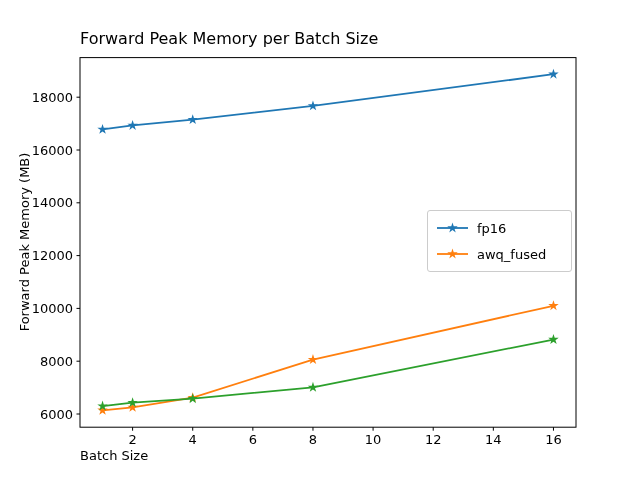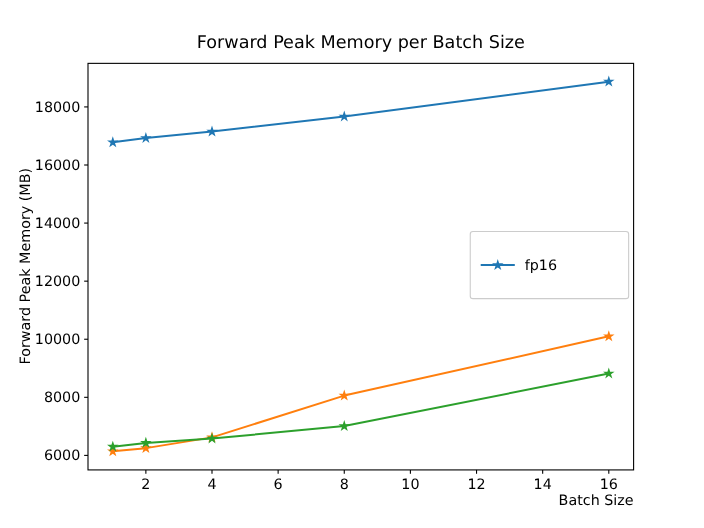--- a/index.html
+++ b/index.html
@@ -2,25 +2,25 @@
 <html><head>
 <meta charset="utf-8">
 <style>
   html,body{margin:0;padding:0;background:#fff;}
   .figure{
     position:relative;width:640px;height:480px;background:#ffffff;overflow:hidden;
     font-family:"DejaVu Sans","Liberation Sans",sans-serif;color:#000;
   }
   .title{
     position:absolute;left:80px;width:496px;top:29px;height:20px;
-    text-align:center;font-size:16px;line-height:20px;color:#000;
+    font-size:16px;line-height:20px;color:#000;
   }
   .xlabel{
     position:absolute;left:80px;width:496px;top:448px;height:16px;
-    text-align:right;font-size:13px;color:#000;
+    text-align:left;font-size:13px;color:#000;
   }
   .ylabel{
     position:absolute;left:24px;top:242px;white-space:nowrap;font-size:13px;color:#000;
     transform:translate(-50%,-50%) rotate(-90deg);
   }
   svg.plot{position:absolute;left:0;top:0;}
   .legend{
     position:absolute;left:427px;top:210px;width:145px;height:62px;
     background:rgba(255,255,255,0.9);border:1px solid #cccccc;border-radius:3px;
     box-sizing:border-box;padding:4px 8px 4px 8px;display:flex;flex-direction:column;justify-content:space-around;
@@ -98,14 +98,21 @@
   <div class="xlabel">Batch Size</div>
   <div class="ylabel">Forward Peak Memory (MB)</div>
   <div class="legend" id="legend">
       <div class="legend-item">
         <svg width="33" height="14">
           <line x1="1" y1="7" x2="32" y2="7" stroke="#1f77b4" stroke-width="1.8"></line>
           <polygon points="16.50,1.50 17.73,5.30 21.73,5.30 18.50,7.65 19.73,11.45 16.50,9.10 13.27,11.45 14.50,7.65 11.27,5.30 15.27,5.30" fill="#1f77b4"></polygon>
         </svg>
         <span class="legend-label">fp16</span>
       </div>
+      <div class="legend-item">
+        <svg width="33" height="14">
+          <line x1="1" y1="7" x2="32" y2="7" stroke="#ff7f0e" stroke-width="1.8"></line>
+          <polygon points="16.50,1.50 17.73,5.30 21.73,5.30 18.50,7.65 19.73,11.45 16.50,9.10 13.27,11.45 14.50,7.65 11.27,5.30 15.27,5.30" fill="#ff7f0e"></polygon>
+        </svg>
+        <span class="legend-label">awq_fused</span>
+      </div>
     </div>
 </div>
 
 </body></html>

